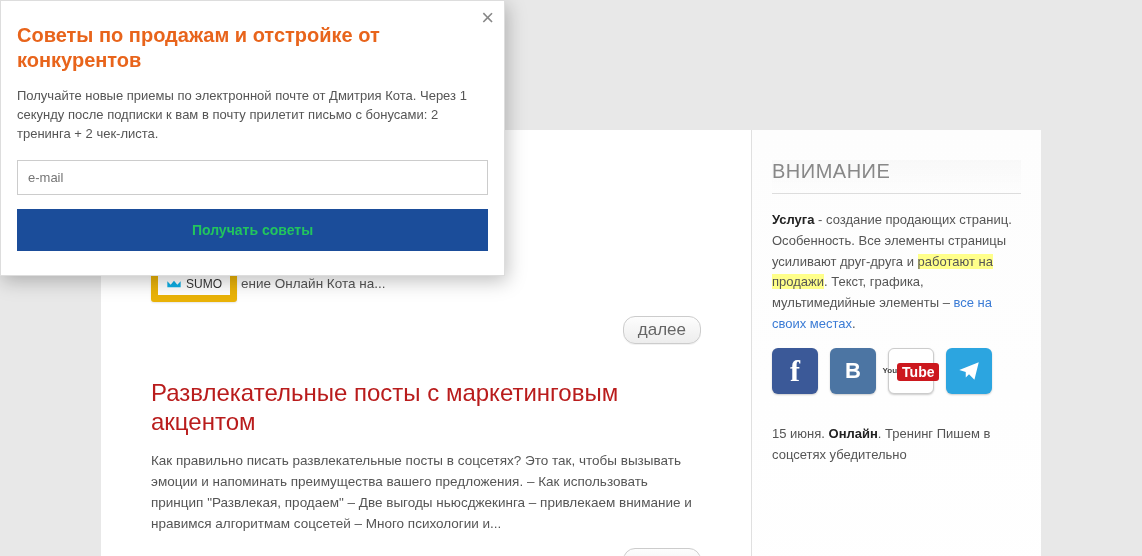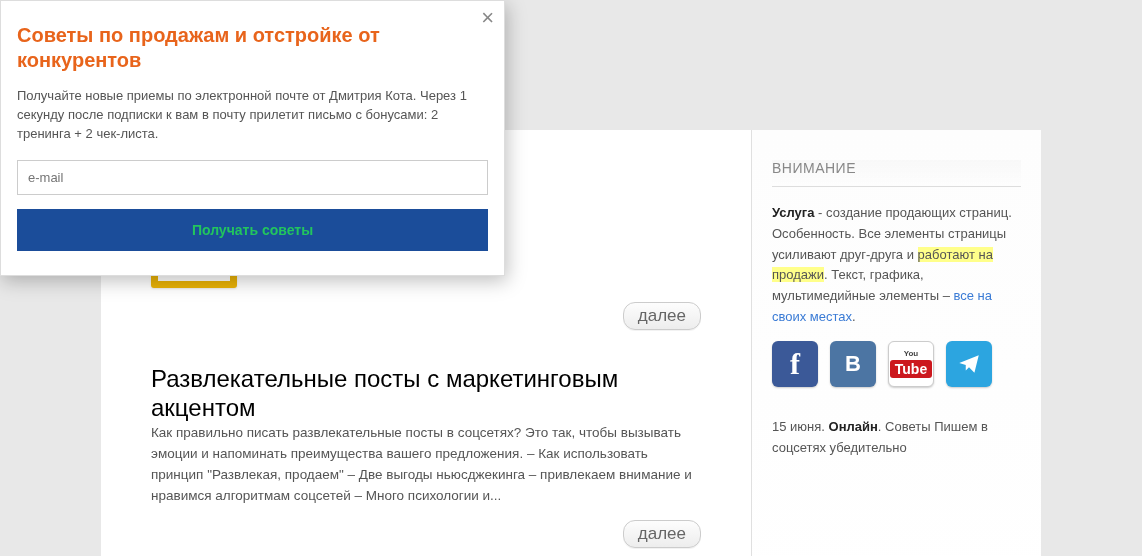--- a/index.html
+++ b/index.html
@@ -3,39 +3,39 @@
 <meta charset="utf-8">
 <style>
 * { margin: 0; padding: 0; box-sizing: border-box; }
 body { font-family: Arial, Helvetica, sans-serif; background: #e8e8e8; width: 1142px; height: 556px; overflow: hidden; position: relative; }
 
 .container { display: flex; justify-content: center; padding-top: 130px; gap: 0; }
 .main { width: 650px; background: #fff; padding: 30px 50px 40px 50px; position: relative; }
 .sidebar { width: 290px; background: #fff; border-left: 1px solid #e0e0e0; padding: 30px 20px 20px 20px; background: linear-gradient(to bottom, #fdfdfd, #ffffff); }
 
 .article { margin-bottom: 35px; }
-.article h2 { font-size: 24px; font-weight: 400; color: #000000; margin-bottom: 0; line-height: 1.2; }
+.article h2 { font-size: 24px; font-weight: 400; color: #b91c1c; margin-bottom: 14px; line-height: 1.2; }
 .article p { font-size: 13.5px; color: #555; line-height: 1.55; }
 .more-wrap { display: flex; justify-content: flex-end; margin-top: 14px; }
 .more-btn { font-size: 17px; color: #666; background: linear-gradient(#fdfdfd,#ededed); border: 1px solid #ccc; border-radius: 12px; padding: 3px 14px; cursor: pointer; box-shadow: 0 1px 0 rgba(0,0,0,.05); }
 
 .sumo-badge { display: inline-flex; align-items: center; gap: 4px; background: #fff; border: 7px solid #eab308; border-radius: 3px; padding: 2px 8px; font-size: 12px; color: #333; vertical-align: middle; margin-right: 4px; box-shadow: 0 1px 2px rgba(0,0,0,.1); }
 .sumo-badge svg { width: 16px; height: 10px; }
 
-.side-head { font-size: 14px; color: #888; letter-spacing: 0.5px; border-bottom: 1px solid #ddd; padding-bottom: 10px; margin-bottom: 16px; text-transform: uppercase; font-weight: 400; background: linear-gradient(to bottom, rgba(0,0,0,.02), transparent); }
+.side-head { font-size: 20px; color: #888; letter-spacing: 0.5px; border-bottom: 1px solid #ddd; padding-bottom: 10px; margin-bottom: 16px; text-transform: uppercase; font-weight: 400; background: linear-gradient(to bottom, rgba(0,0,0,.02), transparent); }
 .side-text { font-size: 13px; color: #555; line-height: 1.6; margin-bottom: 13px; }
 .side-text b { color: #222; font-weight: bold; }
 .hl { background: #ffff8a; }
 .side-text a { color: #3a7bd5; text-decoration: none; }
 
 .socials { display: flex; gap: 12px; align-items: center; margin-bottom: 30px; }
 .sicon { width: 46px; height: 46px; border-radius: 6px; display: flex; align-items: center; justify-content: center; color: #fff; box-shadow: 0 1px 2px rgba(0,0,0,.2); cursor: pointer; }
 .fb { background: #3b5998; }
 .vk { background: #4c75a3; font-size: 22px; font-weight: bold; }
-.yt { background: #fff; border:1px solid #ccc; flex-direction: column; }
+.yt { background: #fff; border:1px solid #ccc; flex-direction: row; }
 .yt .yt-top { font-size: 8px; color: #444; font-weight: bold; line-height: 1; }
 .yt .yt-pill { background: #cc181e; color: #fff; font-size: 14px; padding: 1px 5px; border-radius: 3px; margin-top: 2px; font-weight: bold; }
 .tg { background: #2ca5e0; }
 
 .event-date { font-size: 13px; color: #555; line-height: 1.6; }
 .event-date b { color: #222; text-align: right; }
 
 .popup { position: absolute; left: 0; top: 0; width: 505px; background: #fff; border: 1px solid #ddd; box-shadow: 2px 5px 18px rgba(0,0,0,.25); padding: 22px 16px 24px 16px; z-index: 50; }
 .popup-close { position: absolute; right: 10px; top: 6px; font-size: 22px; color: #888; cursor: pointer; line-height: 1; }
 .popup h3 { color: #e8641b; font-size: 20px; font-weight: bold; line-height: 1.25; margin-bottom: 14px; }
@@ -98,21 +98,21 @@
         <span class="yt-pill">Tube</span>
       </div>
       <div class="sicon tg">
         <svg width="26" height="26" viewBox="0 0 24 24">
             <path d="M3 11 L21 4 L17 20 L12 15 L9 18 L9 13 Z" fill="#fff"></path>
           </svg>
       </div>
     </div>
 
     <div class="event-date">
-      <span>15 июня. </span><b>Онлайн</b><span>. Советы </span><span>Пишем в соцсетях убедительно</span>
+      <span>15 июня. </span><b>Онлайн</b><span>. Тренинг </span><span>Пишем в соцсетях убедительно</span>
     </div>
   </div>
 </div>
 
 <div class="popup">
   <div class="popup-close">×</div>
   <h3>Советы по продажам и отстройке от конкурентов</h3>
   <p>Получайте новые приемы по электронной почте от Дмитрия Кота. Через 1 секунду после подписки к вам в почту прилетит письмо с бонусами: 2 тренинга + 2 чек-листа.</p>
   <input type="text" placeholder="e-mail" style="">
   <button>Получать советы</button>

